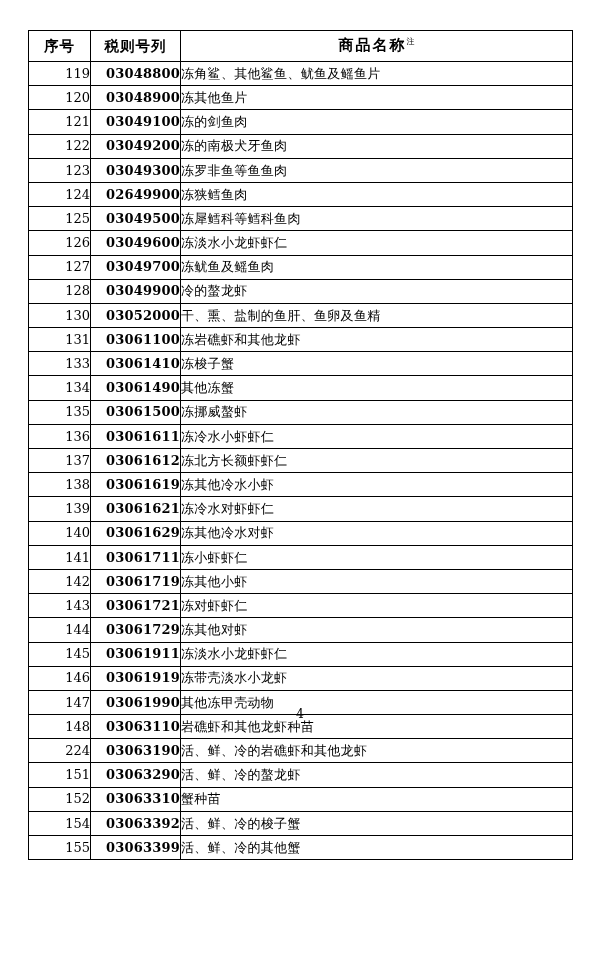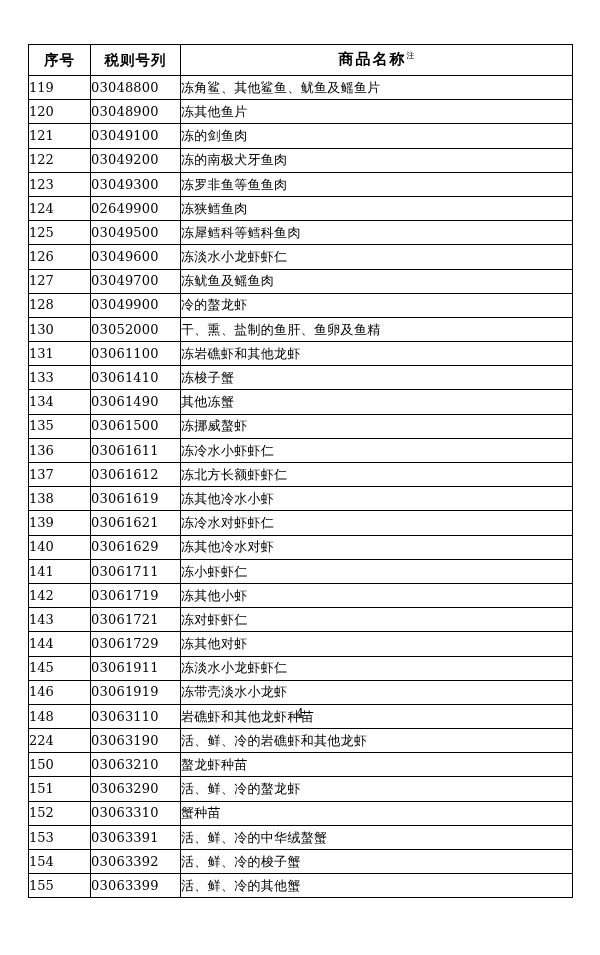--- a/index.html
+++ b/index.html
@@ -12,21 +12,21 @@
     height: 955px;
     font-family: "DejaVu Serif", serif;
     color: #000000;
     position: relative;
     overflow: hidden;
   }
   .page {
     width: 600px;
     height: 738px;
     box-sizing: border-box;
-    padding: 44px 28px 0 28px;
+    padding: 30px 28px 0 28px;
     position: relative;
   }
   table.tariff {
     width: 544px;
     border-collapse: collapse;
     table-layout: fixed;
   }
   table.tariff col.c-seq { width: 62px; }
   table.tariff col.c-code { width: 90px; }
   table.tariff col.c-name { width: 392px; }
@@ -52,27 +52,28 @@
     font-size: 8px;
     font-weight: normal;
     vertical-align: super;
     letter-spacing: 0;
   }
   table.tariff tbody td {
     height: 23.2px;
     font-size: 13px;
   }
   td.seq {
-    text-align: left;
+    text-align: right;
     font-size: 12.5px;
   }
   td.code {
-    text-align: left;
+    text-align: right;
     font-size: 12.5px;
     letter-spacing: 0.2px;
+    font-weight: bold;
   }
   td.name {
     text-align: left;
     padding-left: 8px;
     font-size: 13px;
     letter-spacing: 0.3px;
     white-space: nowrap;
     overflow: hidden;
     margin-top: 14px;
   }
@@ -229,50 +230,45 @@
           <td class="seq">145</td>
           <td class="code">03061911</td>
           <td class="name">冻淡水小龙虾虾仁</td>
         </tr>
         <tr>
           <td class="seq">146</td>
           <td class="code">03061919</td>
           <td class="name">冻带壳淡水小龙虾</td>
         </tr>
         <tr>
+          <td class="seq">147</td>
+          <td class="code">03061990</td>
+          <td class="name">其他冻甲壳动物</td>
+        </tr>
+        <tr>
           <td class="seq">148</td>
           <td class="code">03063110</td>
           <td class="name">岩礁虾和其他龙虾种苗</td>
         </tr>
         <tr>
           <td class="seq">224</td>
           <td class="code">03063190</td>
           <td class="name">活、鲜、冷的岩礁虾和其他龙虾</td>
         </tr>
         <tr>
-          <td class="seq">150</td>
-          <td class="code">03063210</td>
-          <td class="name">螯龙虾种苗</td>
-        </tr>
-        <tr>
           <td class="seq">151</td>
           <td class="code">03063290</td>
           <td class="name">活、鲜、冷的螯龙虾</td>
         </tr>
         <tr>
           <td class="seq">152</td>
           <td class="code">03063310</td>
           <td class="name">蟹种苗</td>
         </tr>
         <tr>
-          <td class="seq">153</td>
-          <td class="code">03063391</td>
-          <td class="name">活、鲜、冷的中华绒螯蟹</td>
-        </tr>
-        <tr>
           <td class="seq">154</td>
           <td class="code">03063392</td>
           <td class="name">活、鲜、冷的梭子蟹</td>
         </tr>
         <tr>
           <td class="seq">155</td>
           <td class="code">03063399</td>
           <td class="name">活、鲜、冷的其他蟹</td>
         </tr>
       </tbody>

